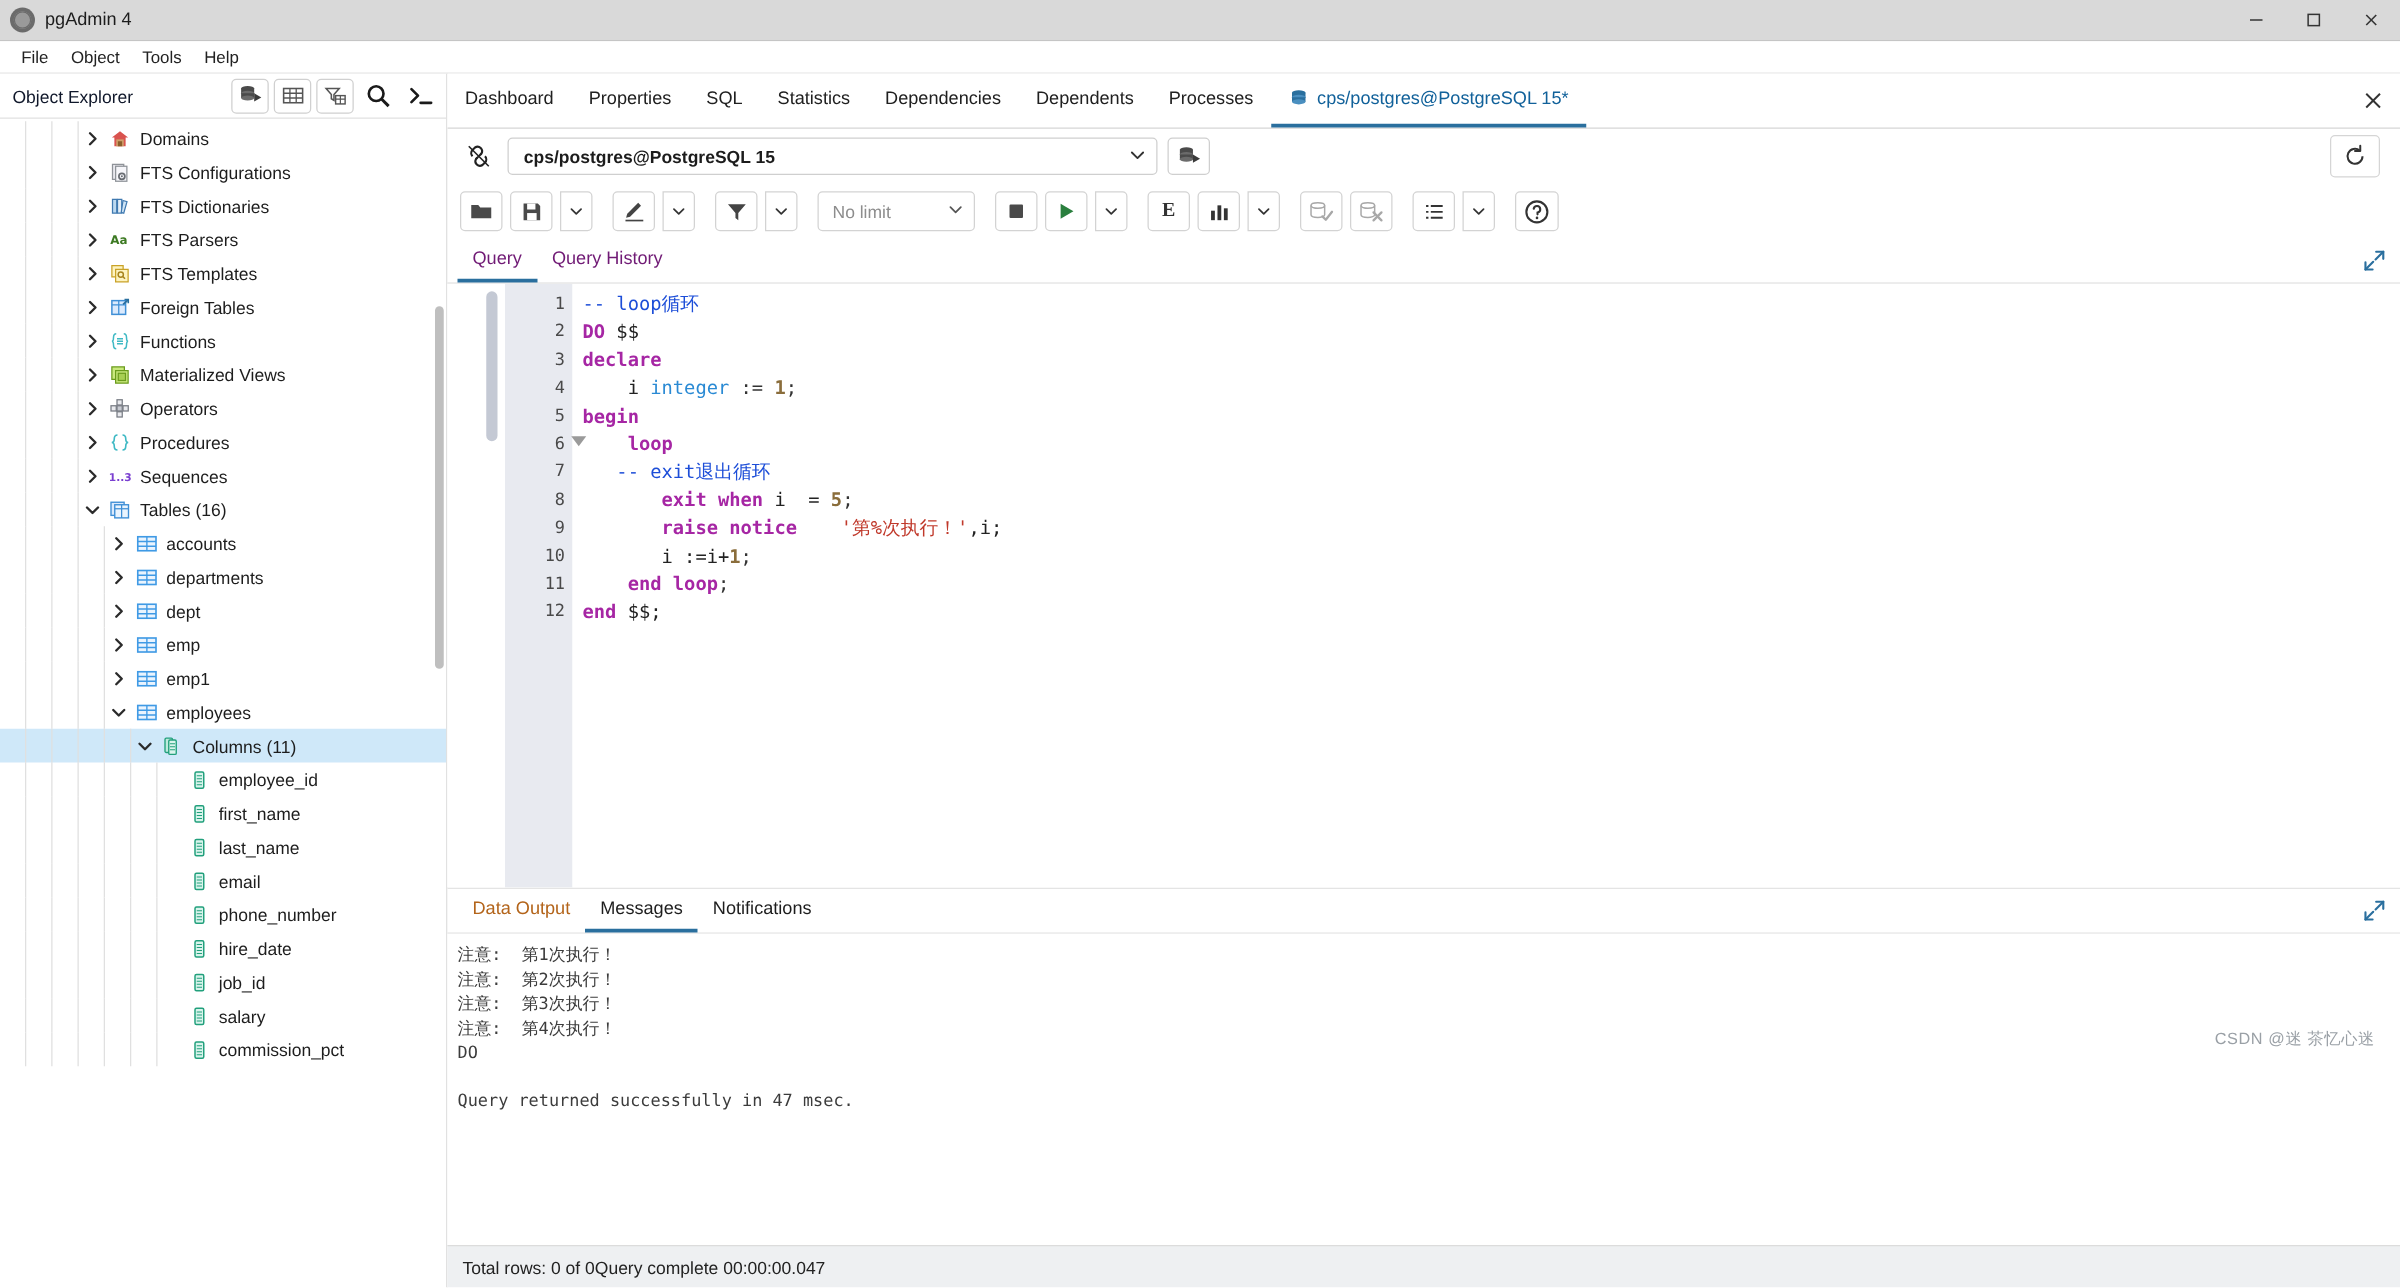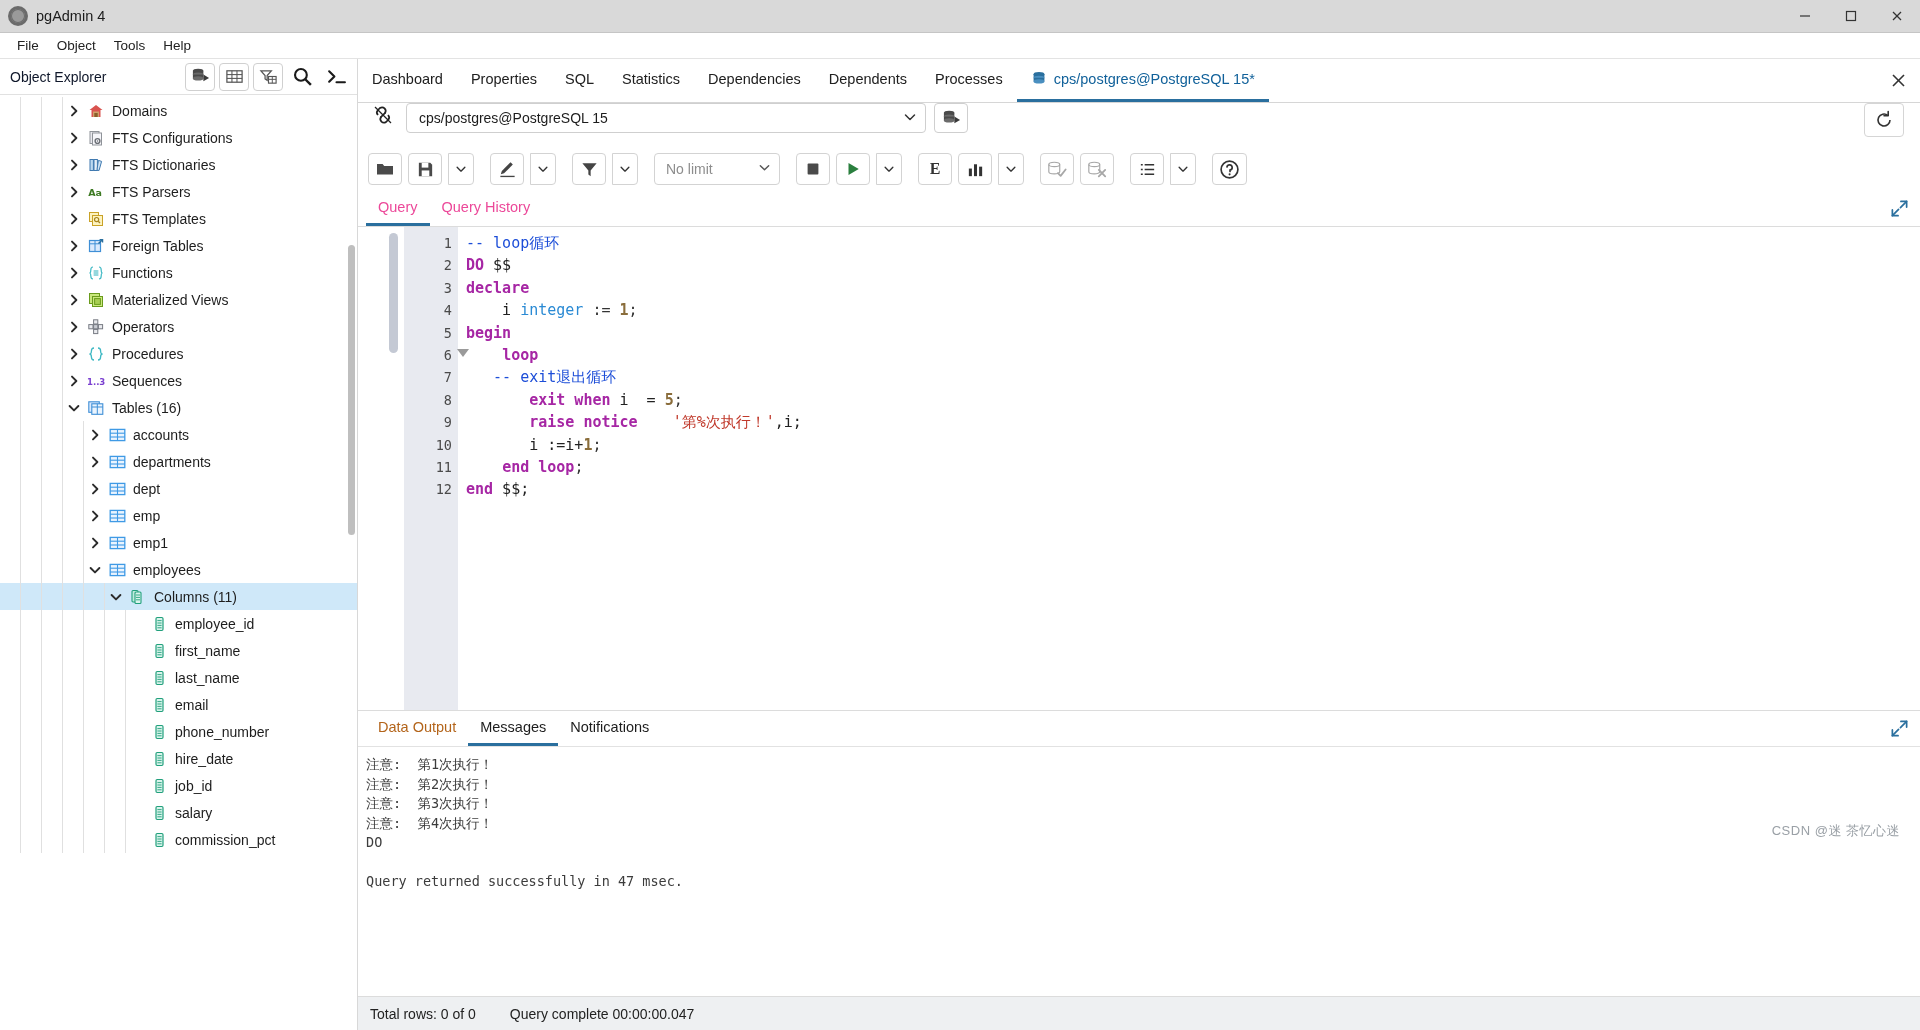--- a/index.html
+++ b/index.html
@@ -101,22 +101,23 @@
   .ttab.active { color: #11619a; border-bottom-color: #2a6f9e; font-weight: 400; }
   .ttab .dbicon { margin-right: 7px; display:flex; }
   .toptabs .tspacer { flex: 1 1 auto; }
   .tabclose {
     width: 44px; display:flex; align-items:center; justify-content:center;
     cursor: pointer; color: #333; font-size: 19px;
   }
 
   
   .connbar {
-    height: 44px; flex: 0 0 44px; display: flex; align-items: flex-start; gap: 8px;
+    height: 44px; flex: 0 0 44px; display: flex; align-items: center; gap: 8px;
     padding: 0 10px 0 10px;
+    font-weight: bold;
   }
   .conn-icon { width: 30px; display:flex; align-items:center; justify-content:center; }
   .conn-select {
     flex: 0 0 520px; height: 30px; border: 1px solid #cfcfcf; border-radius: 4px;
     display: flex; align-items: center; padding: 0 8px 0 12px; background: #fff;
     font-size: 14px; color: #1c1c1c; cursor: pointer;
   }
   .conn-select .cs-text { flex: 1 1 auto; }
   .conn-db-btn {
     width: 34px; height: 30px; border: 1px solid #cfcfcf; border-radius: 4px;
@@ -147,21 +148,21 @@
   }
   .limitbox .lt { flex:1 1 auto; }
   .tb-sep { width: 4px; }
 
   
   .qtabs {
     height: 36px; flex: 0 0 36px; display: flex; align-items: stretch;
     border-bottom: 1px solid #dcdcdc; padding-left: 8px;
   }
   .qtab {
-    display:flex; align-items:center; padding: 0 12px; font-size: 14.5px; color: #ec4899;
+    display:flex; align-items:center; padding: 0 12px; font-size: 14.5px; color: #701a75;
     border-bottom: 3px solid transparent; cursor: pointer;
   }
   .qtab.active { border-bottom-color: #2a6f9e; }
   .qtabs .qspacer { flex: 1 1 auto; }
   .expand-btn {
     width: 42px; display:flex; align-items:center; justify-content:center; cursor:pointer; color:#2a6f9e;
   }
 
   
   .editor {
@@ -209,21 +210,21 @@
   .rtabs .rspacer { flex:1 1 auto; }
   .msgarea {
     flex: 1 1 auto; overflow: hidden; padding: 8px 0 0 8px;
     font-family: "DejaVu Sans Mono", monospace; font-size: 13.5px; color: #3c3c3c;
     white-space: pre; line-height: 19.5px; background:#fff;
   }
   .statusbar {
     height: 34px; flex: 0 0 34px; background: #eef0f2; border-top: 1px solid #dcdcdc;
     display: flex; align-items: center; font-size: 14px; color: #222; padding-left: 12px;
   }
-  .statusbar .s1 { margin-right: 34px; }
+  .statusbar .s1 { }
   .statusbar .sspacer { flex: 1 1 auto; }
   .watermark {
     font-size: 13px; color: #9aa0a6; padding-right: 10px; letter-spacing: .5px;
     font-family: "Liberation Sans", sans-serif;
   }
 </style>
 </head>
 <body>
 
 <div id="app">

